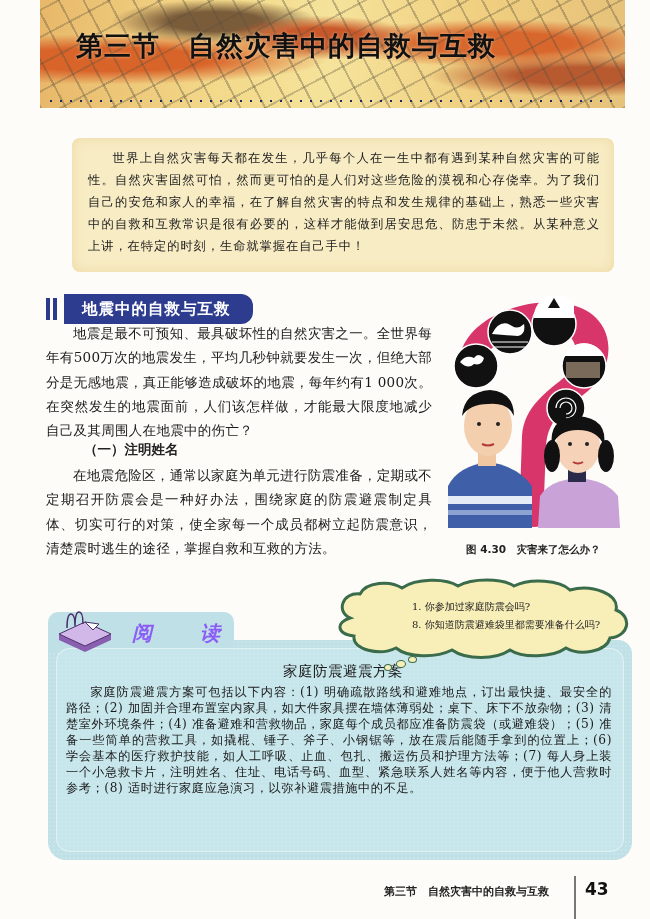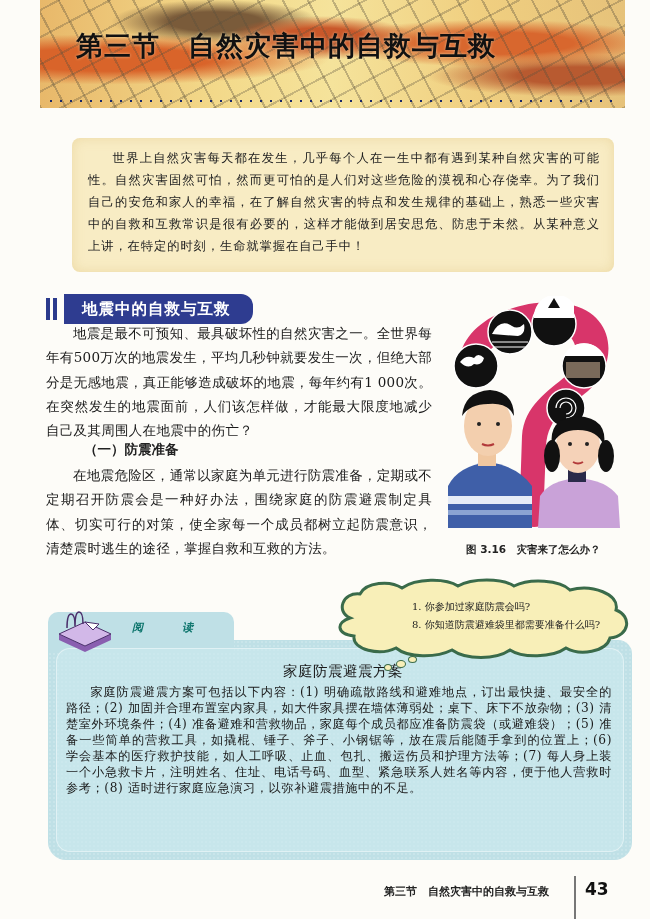--- a/index.html
+++ b/index.html
@@ -83,21 +83,21 @@
     background-size: 4px 4px;
   }
   .reading-inner {
     position: absolute; left: 56px; top: 648px; width: 568px; height: 204px;
     border-radius: 14px; background: rgba(205,233,238,0.6);
     box-shadow: inset 0 0 0 1px rgba(255,255,255,0.45);
   }
   .reading-label {
     position: absolute; left: 132px; top: 620px;
     font-family: "DejaVu Sans", sans-serif; font-style: italic; font-weight: bold;
-    font-size: 11px; color: #0f766e; letter-spacing: 14px;
+    font-size: 20px; color: #8b5cf6; letter-spacing: 14px;
   }
   .book-icon { position: absolute; left: 55px; top: 606px; width: 60px; height: 48px; }
 
   .reading-title {
     position: absolute; left: 0; width: 650px; top: 662px; text-align: center;
     font-family: "DejaVu Serif", serif; font-size: 14.5px; color: #1a1a1a; letter-spacing: 0.5px;
     padding-left: 36px;
   }
   .reading-text {
     position: absolute; left: 66px; top: 684px; width: 546px;
@@ -134,21 +134,21 @@
 
 <div class="intro">世界上自然灾害每天都在发生，几乎每个人在一生中都有遇到某种自然灾害的可能性。自然灾害固然可怕，然而更可怕的是人们对这些危险的漠视和心存侥幸。为了我们自己的安危和家人的幸福，在了解自然灾害的特点和发生规律的基础上，熟悉一些灾害中的自救和互救常识是很有必要的，这样才能做到居安思危、防患于未然。从某种意义上讲，在特定的时刻，生命就掌握在自己手中！</div>
 
 <div class="sec-head">
   <div class="sec-bar"></div>
   <div class="sec-bar"></div>
   <div class="sec-pill">地震中的自救与互救</div>
 </div>
 
 <div class="body-text p1">地震是最不可预知、最具破坏性的自然灾害之一。全世界每年有500万次的地震发生，平均几秒钟就要发生一次，但绝大部分是无感地震，真正能够造成破坏的地震，每年约有1 000次。在突然发生的地震面前，人们该怎样做，才能最大限度地减少自己及其周围人在地震中的伤亡？</div>
-<div class="subhead">（一）防震准备</div>
+<div class="subhead">（一）注明姓名</div>
 <div class="body-text p2">在地震危险区，通常以家庭为单元进行防震准备，定期或不定期召开防震会是一种好办法，围绕家庭的防震避震制定具体、切实可行的对策，使全家每一个成员都树立起防震意识，清楚震时逃生的途径，掌握自救和互救的方法。</div>
 
 <svg class="figure" viewBox="0 0 172 232">
 
   <path d="M12 60 C 20 20, 80 0, 120 8 C 170 18, 170 70, 140 95 C 120 112, 100 120, 98 150 L 96 200 L 72 200 L 74 140 C 76 110, 100 95, 118 80 C 138 62, 128 32, 100 30 C 70 28, 40 50, 30 70 Z" fill="#d8356a"></path>
   <circle cx="86" cy="214" r="17" fill="#d8356a"></circle>
 
   <g>
     <circle cx="28" cy="70" r="22" fill="#111" stroke="#fff" stroke-width="1.5"></circle>
     <path d="M12 66 q6 -8 14 -4 q4 -6 10 0 q-2 8 -10 6 q-6 6 -14 -2z" fill="#fff"></path>
@@ -190,21 +190,21 @@
     <rect x="120" y="170" width="18" height="16" fill="#2a2a4a"></rect>
     <ellipse cx="130" cy="150" rx="22" ry="27" fill="#f5d2b8"></ellipse>
     <path d="M104 150 Q100 122 130 120 Q160 122 156 150 Q150 134 130 134 Q110 134 104 150z" fill="#111"></path>
     <ellipse cx="104" cy="160" rx="8" ry="16" fill="#111"></ellipse>
     <ellipse cx="158" cy="160" rx="8" ry="16" fill="#111"></ellipse>
     <circle cx="122" cy="148" r="2" fill="#222"></circle>
       <circle cx="139" cy="148" r="2" fill="#222"></circle>
     <path d="M125 166 q5 3 10 0" stroke="#b23a3a" stroke-width="2" fill="none"></path>
   </g>
 </svg>
-<div class="fig-caption">图 3.16　灾害来了怎么办？</div>
+<div class="fig-caption">图 4.30　灾害来了怎么办？</div>
 
 <div class="reading-box"></div>
 <div class="reading-tab"></div>
 <div class="reading-inner"></div>
 
 <svg class="book-icon" viewBox="0 0 60 48">
   <path d="M4 28 L30 40 L56 28 L56 34 L30 46 L4 34 Z" fill="#8a5fb0"></path>
   <path d="M4 28 L30 16 L56 28 L30 40 Z" fill="#d2b8e8" stroke="#4a2e6a" stroke-width="1"></path>
   <path d="M30 16 L44 18 L38 24 Z" fill="#fff" stroke="#4a2e6a" stroke-width="1"></path>
   <path d="M12 22 q0 -14 4 -14 q4 0 4 12 M20 20 q0 -14 4 -14 q4 0 4 12" stroke="#4a2e6a" stroke-width="1.5" fill="none"></path>

